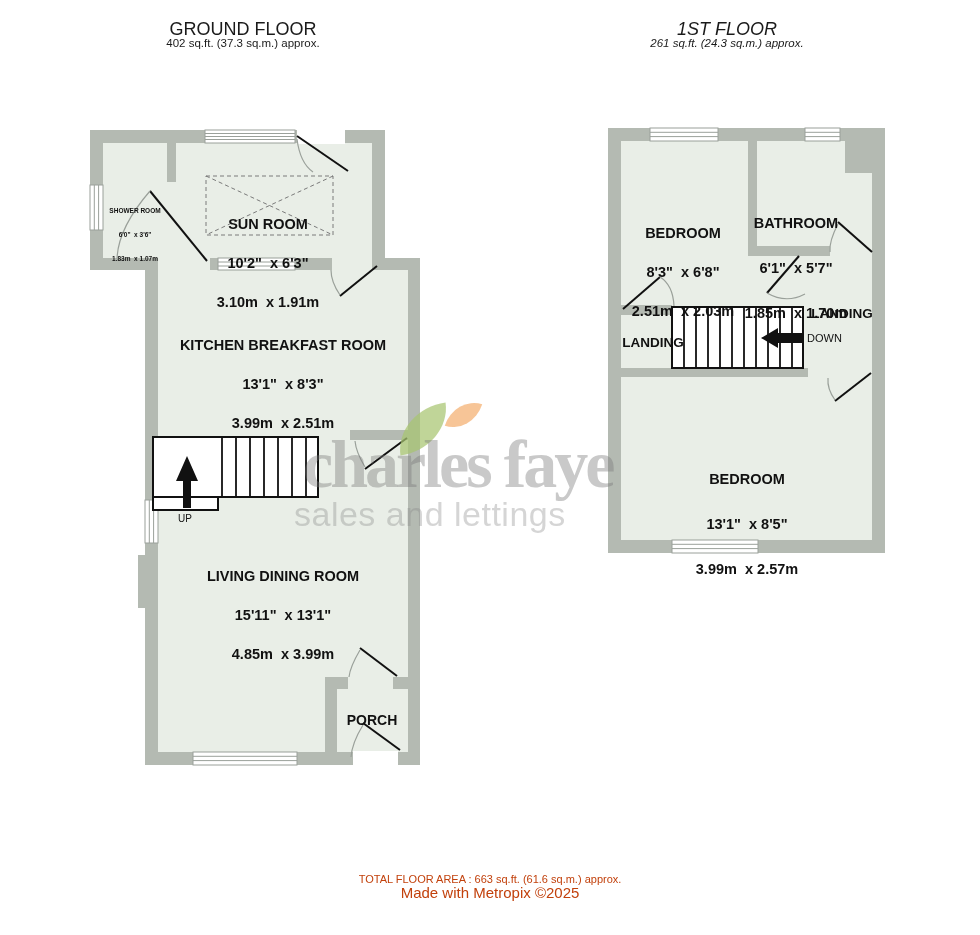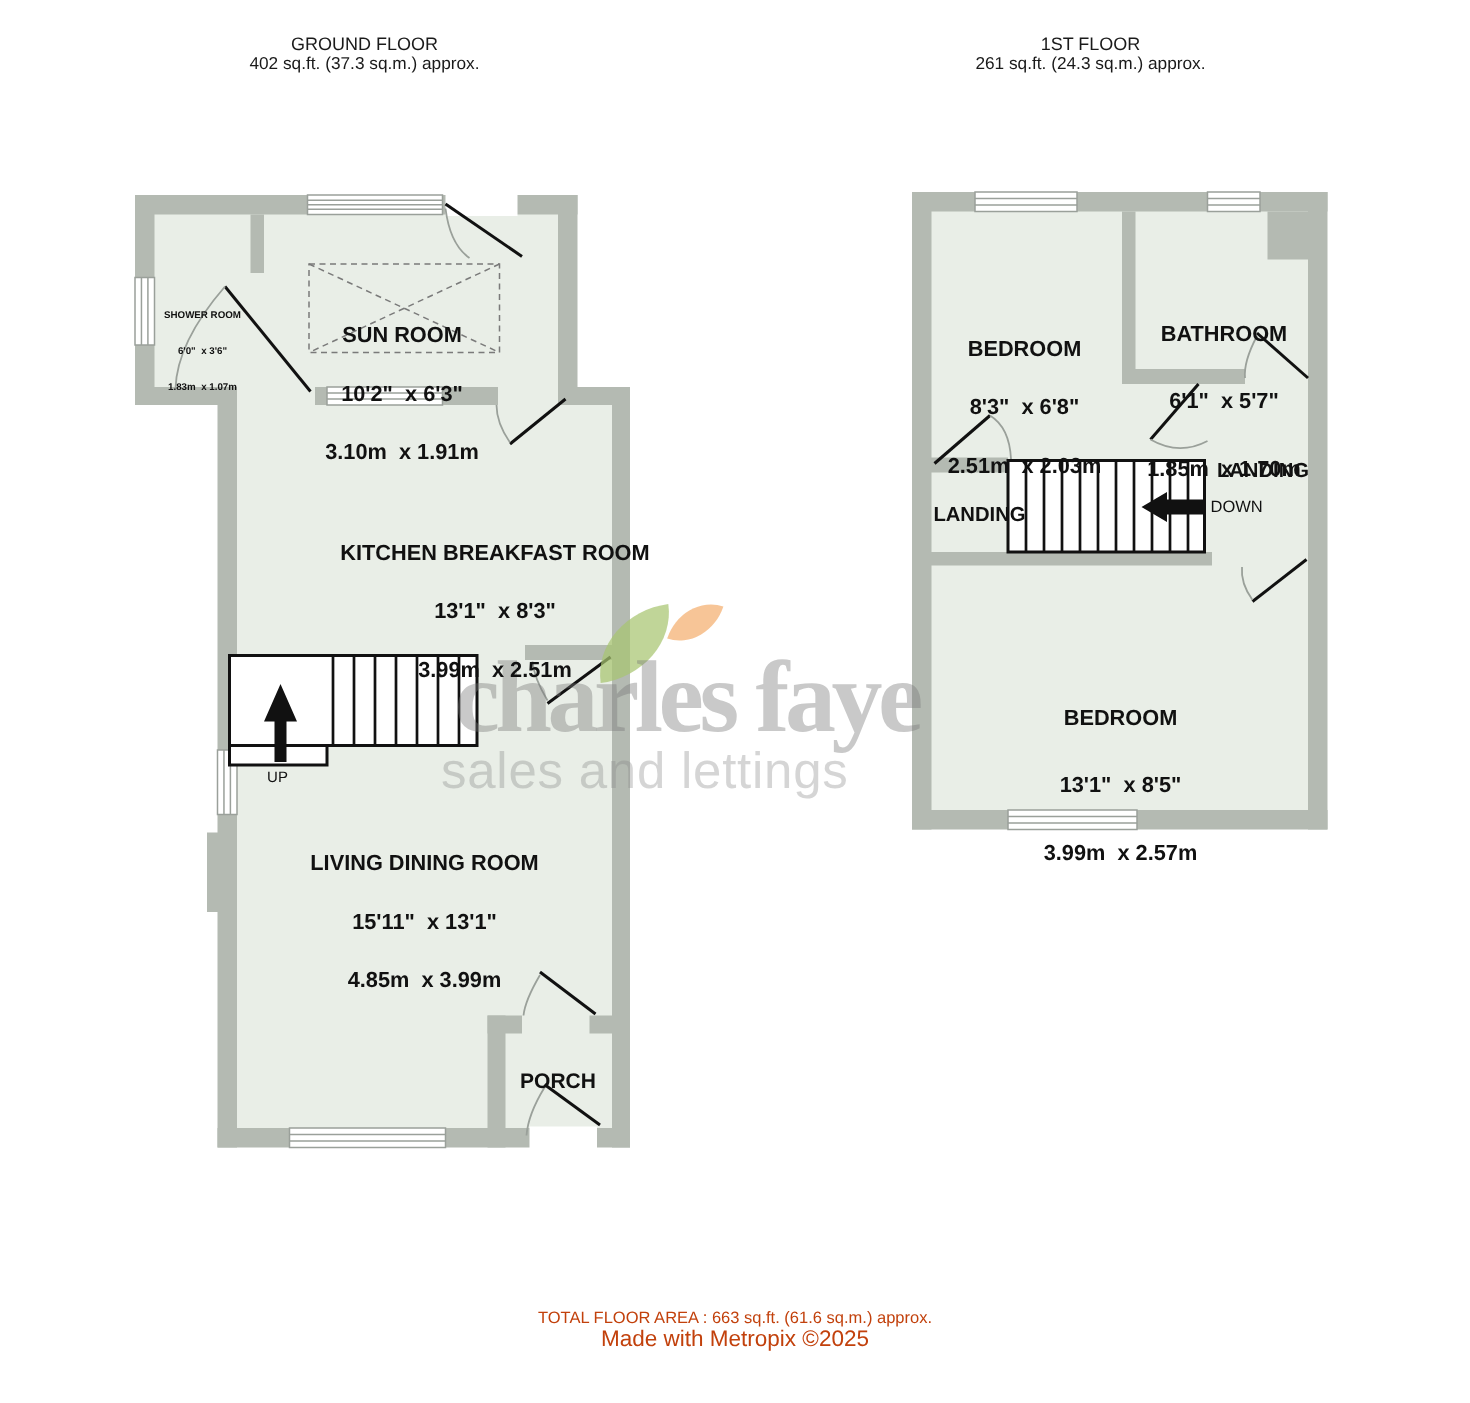--- a/index.html
+++ b/index.html
@@ -1,20 +1,20 @@
 <!DOCTYPE html>
 <html><head>
 <meta charset="utf-8">
 <style>
   html,body{margin:0;padding:0;}
   #stage{position:relative;width:980px;height:935px;background:#ffffff;overflow:hidden;
          font-family:"Liberation Sans",sans-serif;}
   #plan-svg{position:absolute;left:0;top:0;}
   .hdr{position:absolute;text-align:center;color:#1a1a1a;}
-  .hdr .t{font-size:12px;line-height:14px;}
+  .hdr .t{font-size:18px;line-height:14px;}
   .hdr .a{font-size:11.5px;line-height:14px;}
   .foot{position:absolute;text-align:center;color:#c2410c;}
   .foot .t{font-size:11px;line-height:13px;}
   .foot .c{font-size:15px;line-height:13px;}
   .room-label{position:absolute;text-align:center;font-weight:bold;color:#111;white-space:pre;}
   .room-label div{white-space:pre;}
   .rl{font-size:14.5px;line-height:13px;}
   .rl-bath{line-height:15px;}
   .rl-shower{font-size:6.5px;line-height:8px;}
   .single{font-size:14px;}
@@ -186,54 +186,54 @@
     <div class="wm-leaf wm-leaf-green"></div>
     <div class="wm-leaf wm-leaf-orange"></div>
     <div class="wm-brand">charles faye</div>
     <div class="wm-tagline">sales and lettings</div>
   </div>
 
   <div class="hdr" style="left:93px;top:22px;width:300px;">
     <div class="t">GROUND FLOOR</div>
     <div class="a">402 sq.ft. (37.3 sq.m.) approx.</div>
   </div>
-  <div class="hdr" style="left:577px;top:22px;width:300px;">
+  <div class="hdr" style="left:577px;top:22px;width:300px;font-style:italic;">
     <div class="t">1ST FLOOR</div>
     <div class="a">261 sq.ft. (24.3 sq.m.) approx.</div>
   </div>
 
   <div class="room-label rl rl-shower" style="left:95px;top:191px;width:80px;">
     <div>SHOWER ROOM</div>
     <div>6'0"  x 3'6"</div>
     <div>1.83m  x 1.07m</div>
   </div>
   <div class="room-label rl" style="left:168px;top:192px;width:200px;">
     <div>SUN ROOM</div>
     <div>10'2"  x 6'3"</div>
     <div>3.10m  x 1.91m</div>
   </div>
-  <div class="room-label rl" style="left:158px;top:337px;width:250px;margin-left:47px;">
+  <div class="room-label rl" style="left:158px;top:313px;width:250px;">
     <div>KITCHEN BREAKFAST ROOM</div>
     <div>13'1"  x 8'3"</div>
     <div>3.99m  x 2.51m</div>
   </div>
   <div class="room-label rl" style="left:158px;top:544px;width:250px;">
     <div>LIVING DINING ROOM</div>
     <div>15'11"  x 13'1"</div>
     <div>4.85m  x 3.99m</div>
   </div>
   <div class="room-label single" style="left:322px;top:712px;width:100px;">PORCH</div>
   <div class="small-label" style="position:absolute;left:170px;top:513px;width:30px;text-align:center;">UP</div>
 
   <div class="room-label rl" style="left:613px;top:201px;width:140px;">
     <div>BEDROOM</div>
     <div>8'3"  x 6'8"</div>
     <div>2.51m  x 2.03m</div>
   </div>
-  <div class="room-label rl rl-bath" style="left:746px;top:186px;width:140px;">
+  <div class="room-label rl rl-bath" style="left:726px;top:186px;width:140px;">
     <div>BATHROOM</div>
     <div>6'1"  x 5'7"</div>
     <div>1.85m  x 1.70m</div>
   </div>
   <div class="room-label rl rl-bath" style="left:647px;top:442px;width:200px;">
     <div>BEDROOM</div>
     <div>13'1"  x 8'5"</div>
     <div>3.99m  x 2.57m</div>
   </div>
   <div class="room-label single" style="left:782px;top:306px;width:120px;font-size:13.5px;">LANDING</div>

